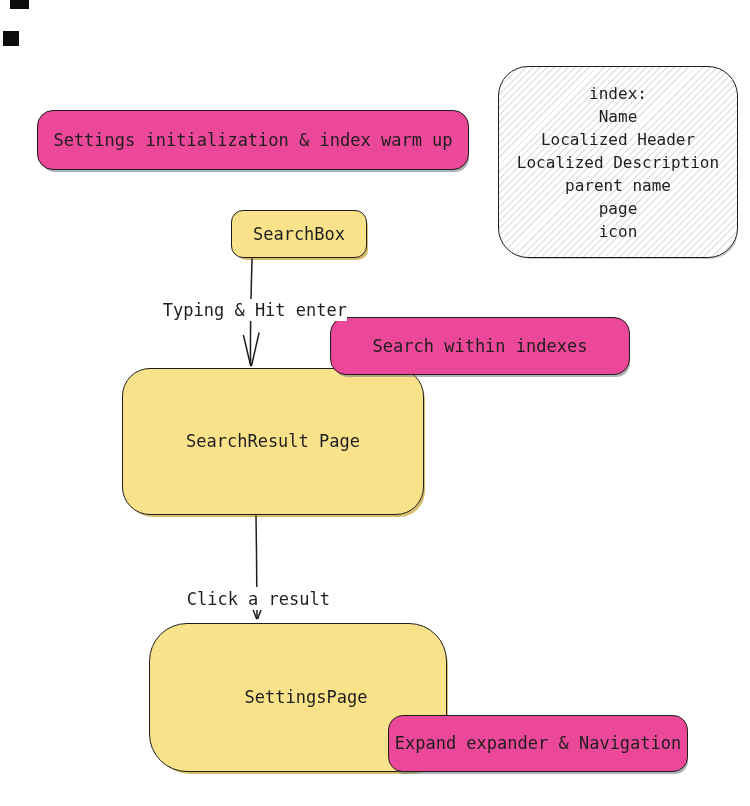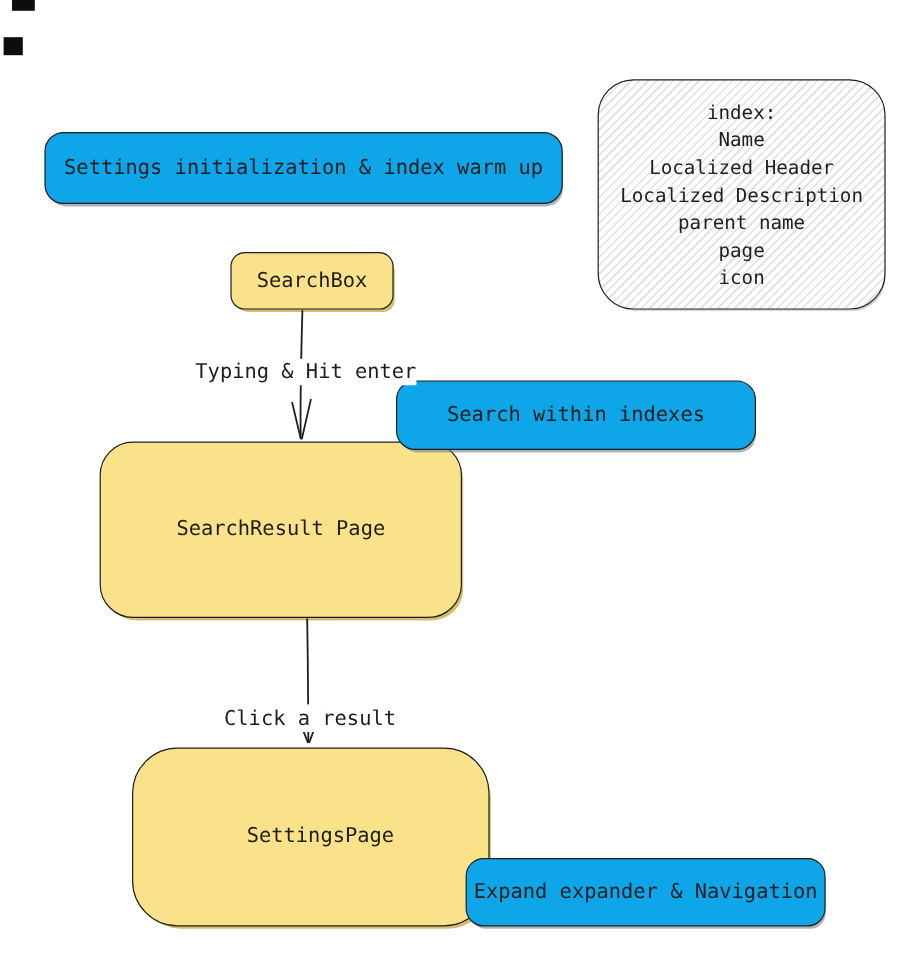--- a/index.html
+++ b/index.html
@@ -16,23 +16,24 @@
   .node {
     position: absolute;
     border: 1.6px solid #1e1e1e;
     display: flex; align-items: center; justify-content: center;
     text-align: center; font-size: 17px; line-height: 1.35;
     white-space: nowrap;
   }
   .yellow {
     background: #f9e28a;
     box-shadow: 3px 4px 0 -2px rgba(205,172,70,0.8);
+    margin-left: 39px;
   }
   .gray {
-    background: #0ea5e9;
+    background: #ec4899;
     box-shadow: 2px 4px 0 -2px rgba(110,116,124,0.55);
     text-align: center;
   }
   .hatch {
     background: repeating-linear-gradient(135deg,
       #ffffff 0px, #ffffff 3.6px, #e3e3e3 3.6px, #e3e3e3 5px);
     box-shadow: 2px 3px 0 -2px rgba(110,116,124,0.4);
   }
   
   .n-settings-init  { left: 37px;  top: 110px; width: 432px; height: 60px;  border-radius: 16px; z-index: 1; }

